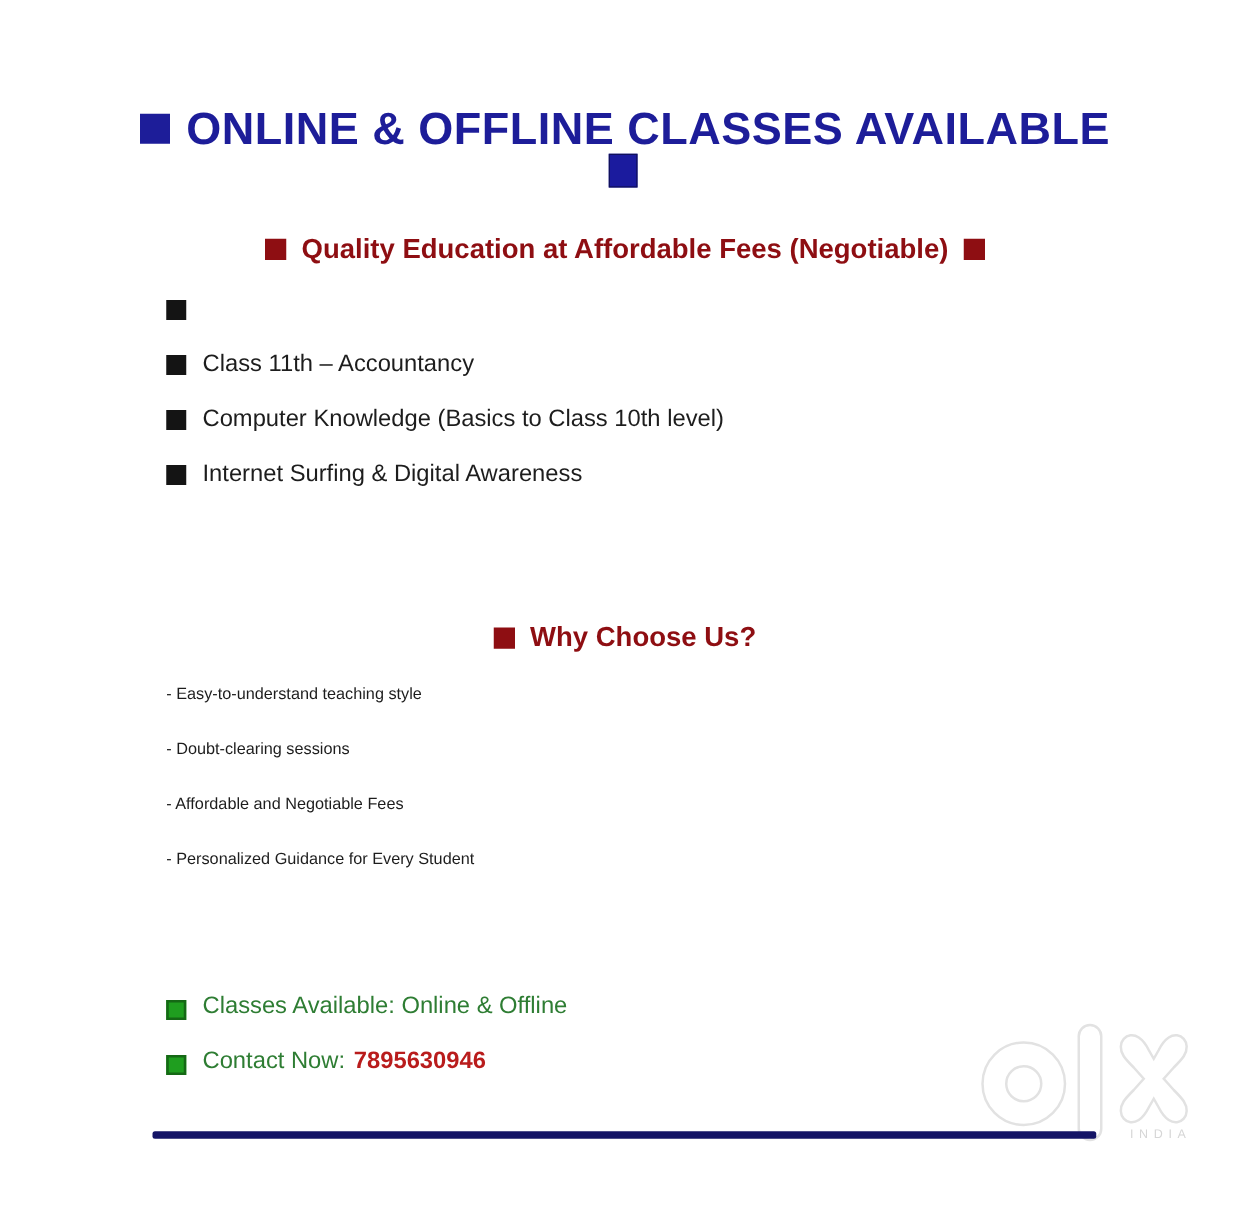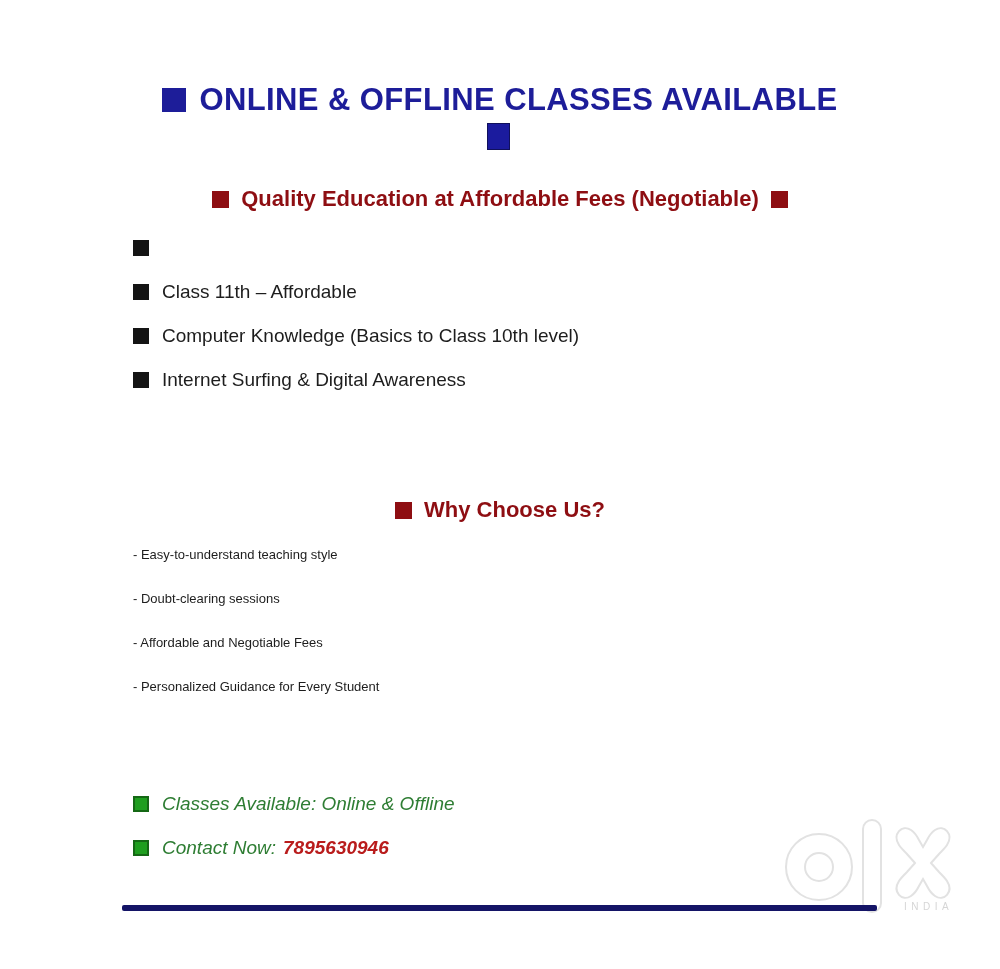--- a/index.html
+++ b/index.html
@@ -13,21 +13,21 @@
   }
   .sq{display:inline-block;flex:0 0 auto;}
 
   
   .title-row{
     position:absolute;top:82px;left:0;width:100%;
     display:flex;justify-content:center;align-items:center;gap:13px;
   }
   .title-sq{width:24px;height:24px;background:#1d1d99;}
   .title-text{
-    font-size:31px;font-weight:bold;color:#1d1d99;letter-spacing:0.4px;white-space:nowrap;
+    font-size:36px;font-weight:bold;color:#1d1d99;letter-spacing:0.4px;white-space:nowrap;
   }
   .sub-square{
     position:absolute;top:123px;left:487px;width:23px;height:27px;
     background:#1b1b9e;border:1px solid #10105c;box-sizing:border-box;
   }
 
   
   .red-heading{
     position:absolute;left:0;width:100%;
     display:flex;justify-content:center;align-items:center;gap:12px;
@@ -40,21 +40,21 @@
   .course-item{display:flex;align-items:center;gap:13px;height:24px;margin-bottom:20px;}
   .black-sq{width:16px;height:16px;background:#141414;}
   .item-text{font-size:19px;color:#1d1d1d;white-space:nowrap;}
 
   
   .why-list{position:absolute;top:543px;left:133px;}
   .why-item{font-size:13px;color:#1d1d1d;height:24px;line-height:24px;margin-bottom:20px;white-space:nowrap;}
 
   
   .green-list{position:absolute;top:792px;left:133px;}
-  .green-item{display:flex;align-items:center;gap:13px;height:24px;margin-bottom:20px;font-style:italic;}
+  .green-item{display:flex;align-items:flex-end;gap:13px;height:24px;margin-bottom:20px;}
   .green-sq{width:16px;height:16px;background:#1f9e1f;border:2px solid #156815;box-sizing:border-box;}
   .green-text{font-size:19px;color:#2e7d33;white-space:nowrap;display:flex;gap:7px;}
   .green-number{font-weight:bold;color:#b91c1c;}
 
   
   .bottom-rule{
     position:absolute;top:905px;left:122px;width:755px;height:6px;
     background:#141466;border-radius:2px;z-index:2;
   }
 
@@ -77,21 +77,21 @@
     <span class="red-text">Quality Education at Affordable Fees (Negotiable)</span>
     <span class="sq red-sq"></span>
   </div>
 
   <div class="course-list">
     <div class="course-item">
       <span class="sq black-sq"></span>
     </div>
     <div class="course-item">
       <span class="sq black-sq"></span>
-      <span class="item-text">Class 11th – Affordable</span>
+      <span class="item-text">Class 11th – Accountancy</span>
     </div>
     <div class="course-item">
       <span class="sq black-sq"></span>
       <span class="item-text">Computer Knowledge (Basics to Class 10th level)</span>
     </div>
     <div class="course-item">
       <span class="sq black-sq"></span>
       <span class="item-text">Internet Surfing &amp; Digital Awareness</span>
     </div>
   </div>

